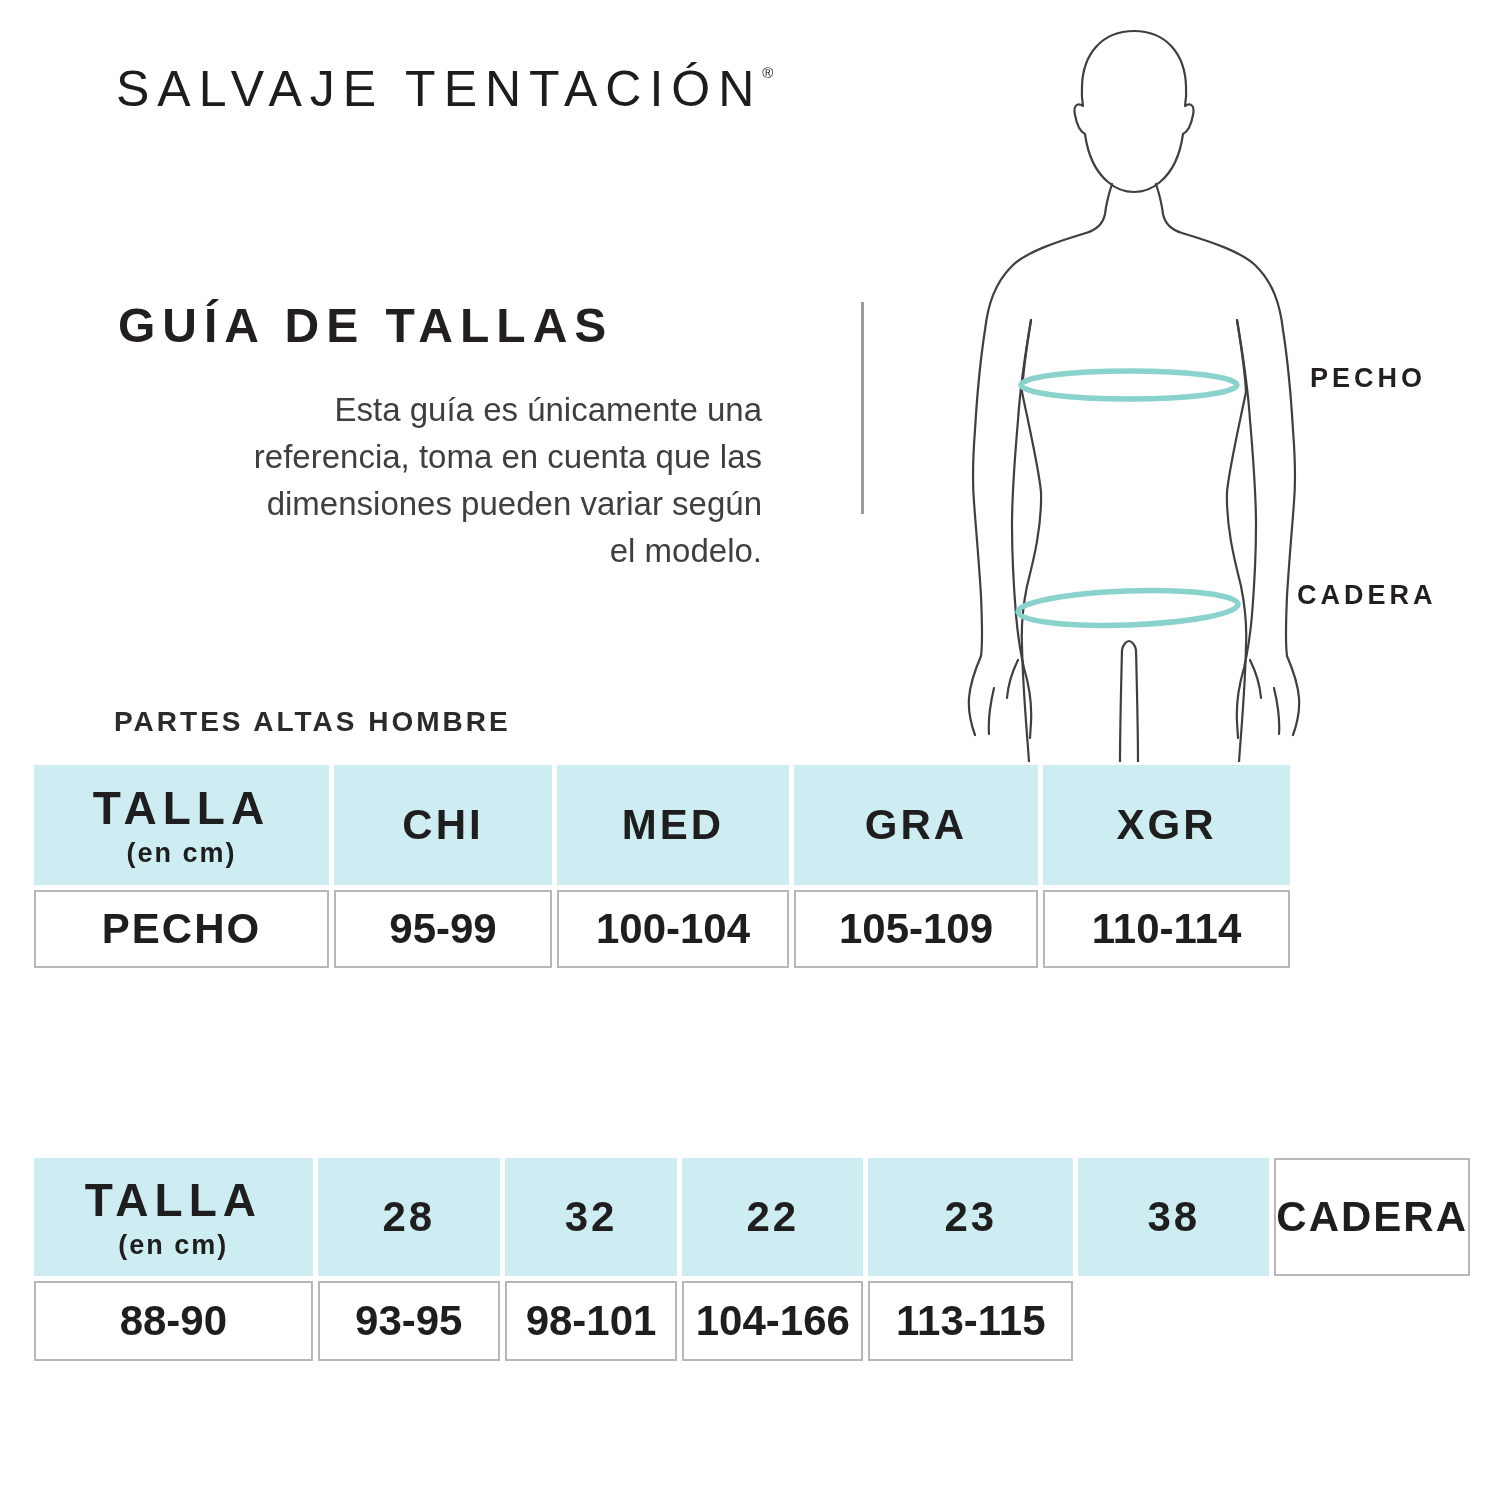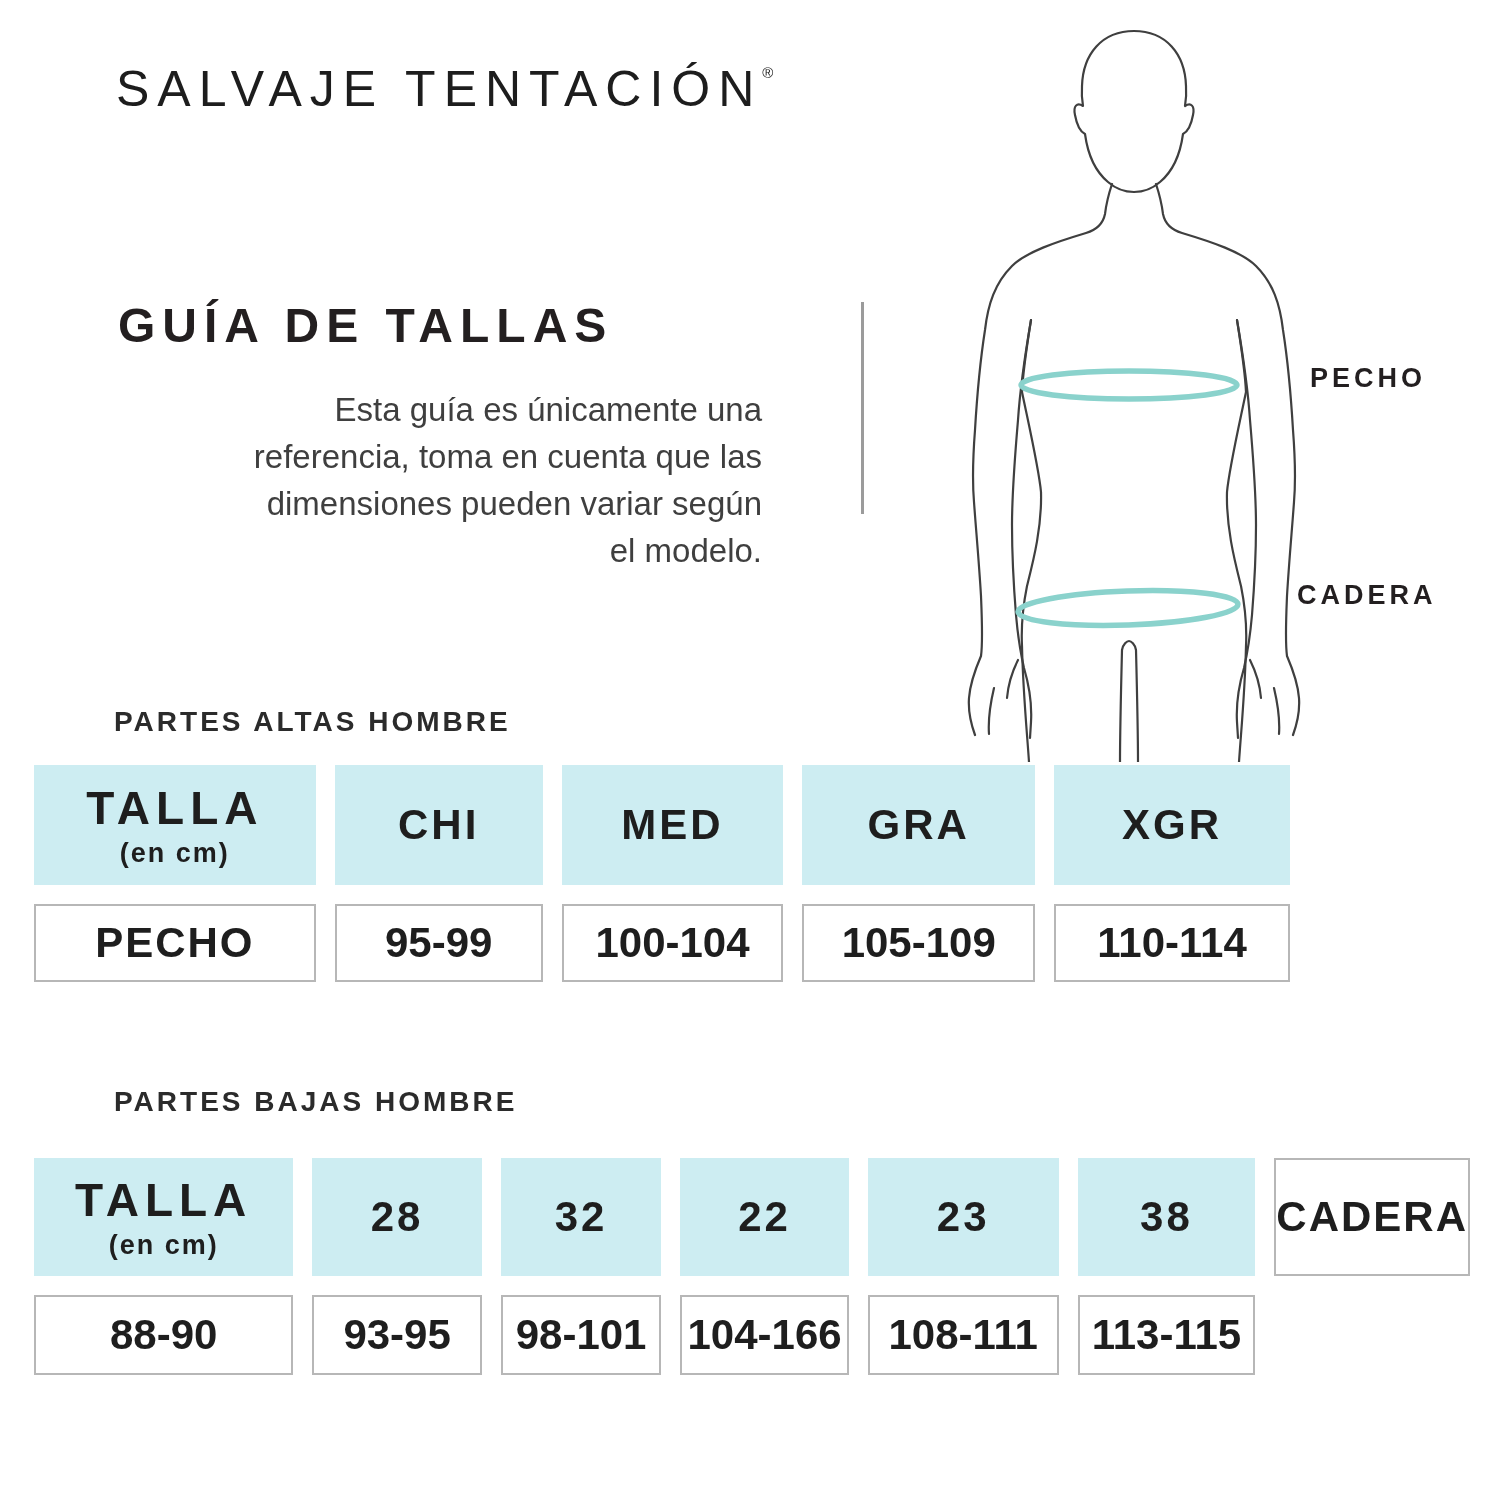--- a/index.html
+++ b/index.html
@@ -46,21 +46,21 @@
   
   .section-title {
     position:absolute; left:114px;
     font-size:28px; font-weight:700; letter-spacing:3px; color:#2b2b2b;
     white-space:nowrap;
   }
   .section-title.tops    { top:706px; }
   .section-title.bottoms { top:1086px; }
 
   
-  .size-table { position:absolute; left:34px; display:grid; gap:19px; }
+  .size-table { position:absolute; left:34px; display:grid; gap:5px; }
   .size-table.tops {
     top:765px; width:1256px;
     grid-template-columns:295fr 218fr 232fr 244fr 247fr;
     grid-template-rows:120px 78px;
   }
   .size-table.bottoms {
     top:1158px; width:1436px;
     grid-template-columns:283fr 185fr 175fr 184fr 208fr 194fr 177fr;
     grid-template-rows:118px 80px;
   }
@@ -171,21 +171,20 @@
     <div class="th">
         <span class="size">XGR</span>
       </div>
     <div class="td rowlabel">PECHO</div>
     <div class="td">95-99</div>
     <div class="td">100-104</div>
     <div class="td">105-109</div>
     <div class="td">110-114</div>
   </div>
 
-  <div class="section-title bottoms">PARTES BAJAS HOMBRE</div>
   <div class="size-table bottoms">
     <div class="th">
       <span class="talla">TALLA</span>
       <span class="unit">(en cm)</span>
     </div>
     <div class="th">
         <span class="size">28</span>
       </div>
     <div class="th">
         <span class="size">32</span>
@@ -197,17 +196,16 @@
         <span class="size">23</span>
       </div>
     <div class="th">
         <span class="size">38</span>
       </div>
     <div class="td rowlabel">CADERA</div>
     <div class="td">88-90</div>
     <div class="td">93-95</div>
     <div class="td">98-101</div>
     <div class="td">104-166</div>
-    <div class="td">108-111</div>
     <div class="td">113-115</div>
   </div>
 
 </div>
 
 </body></html>

